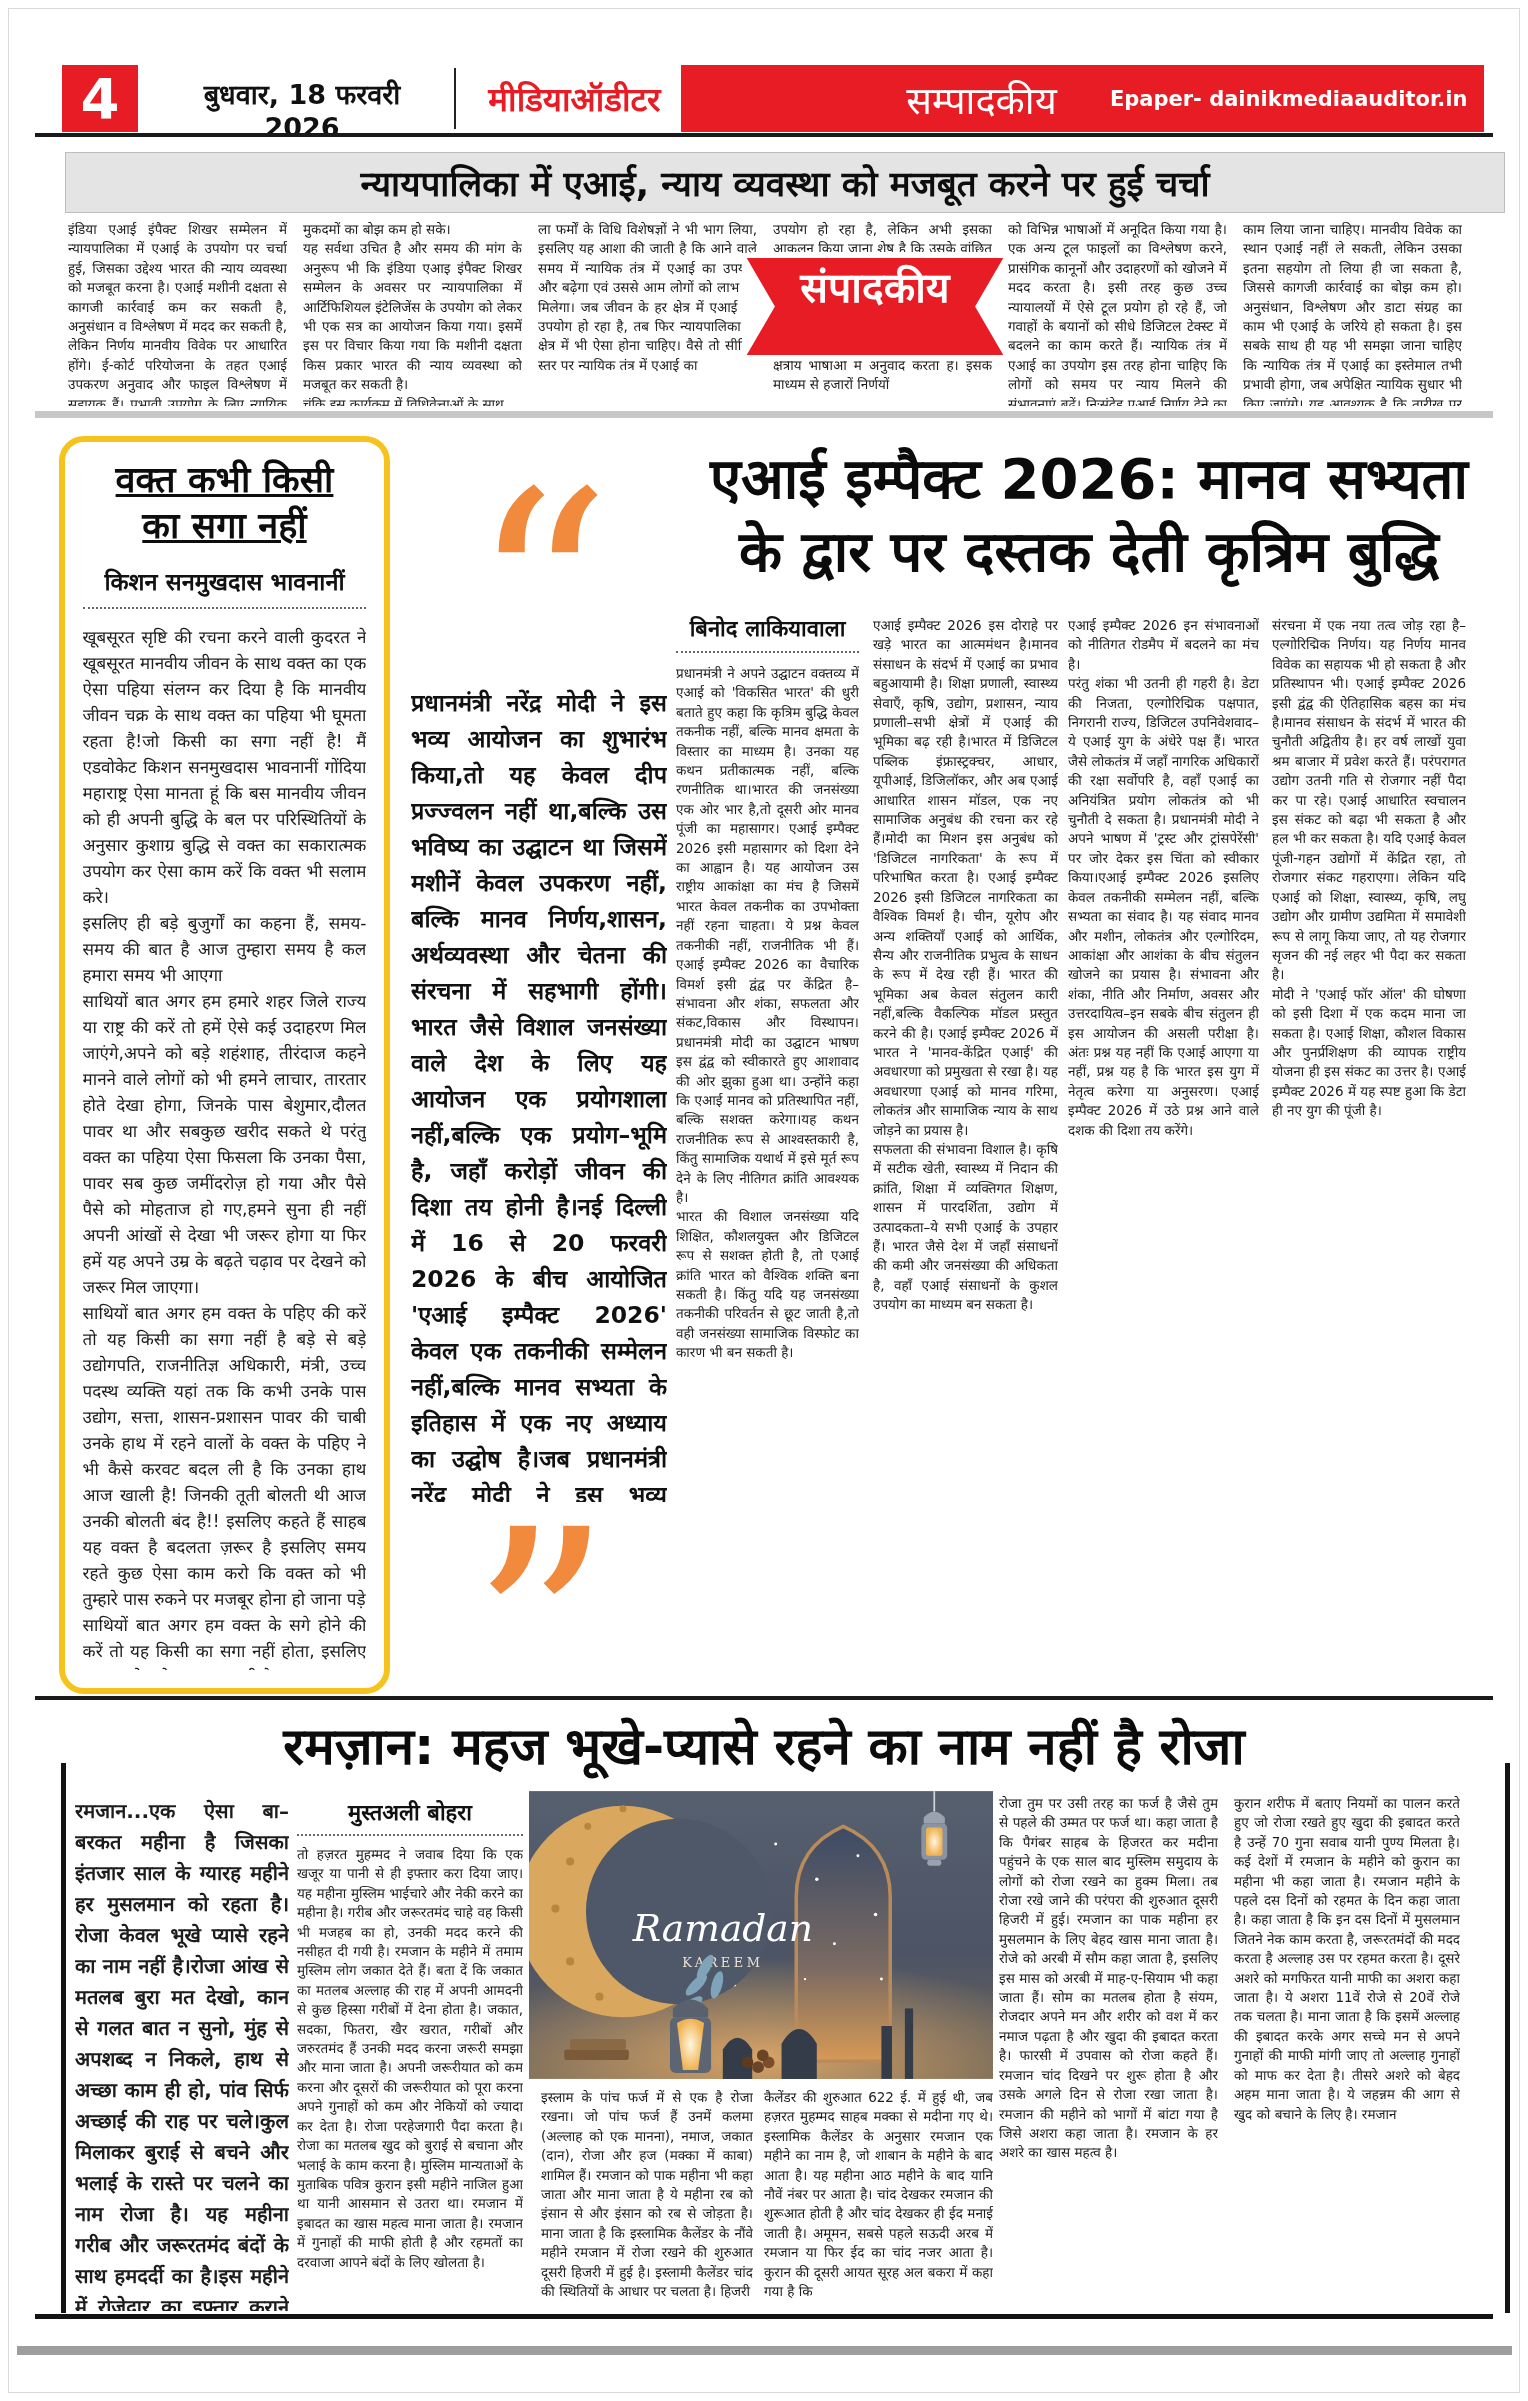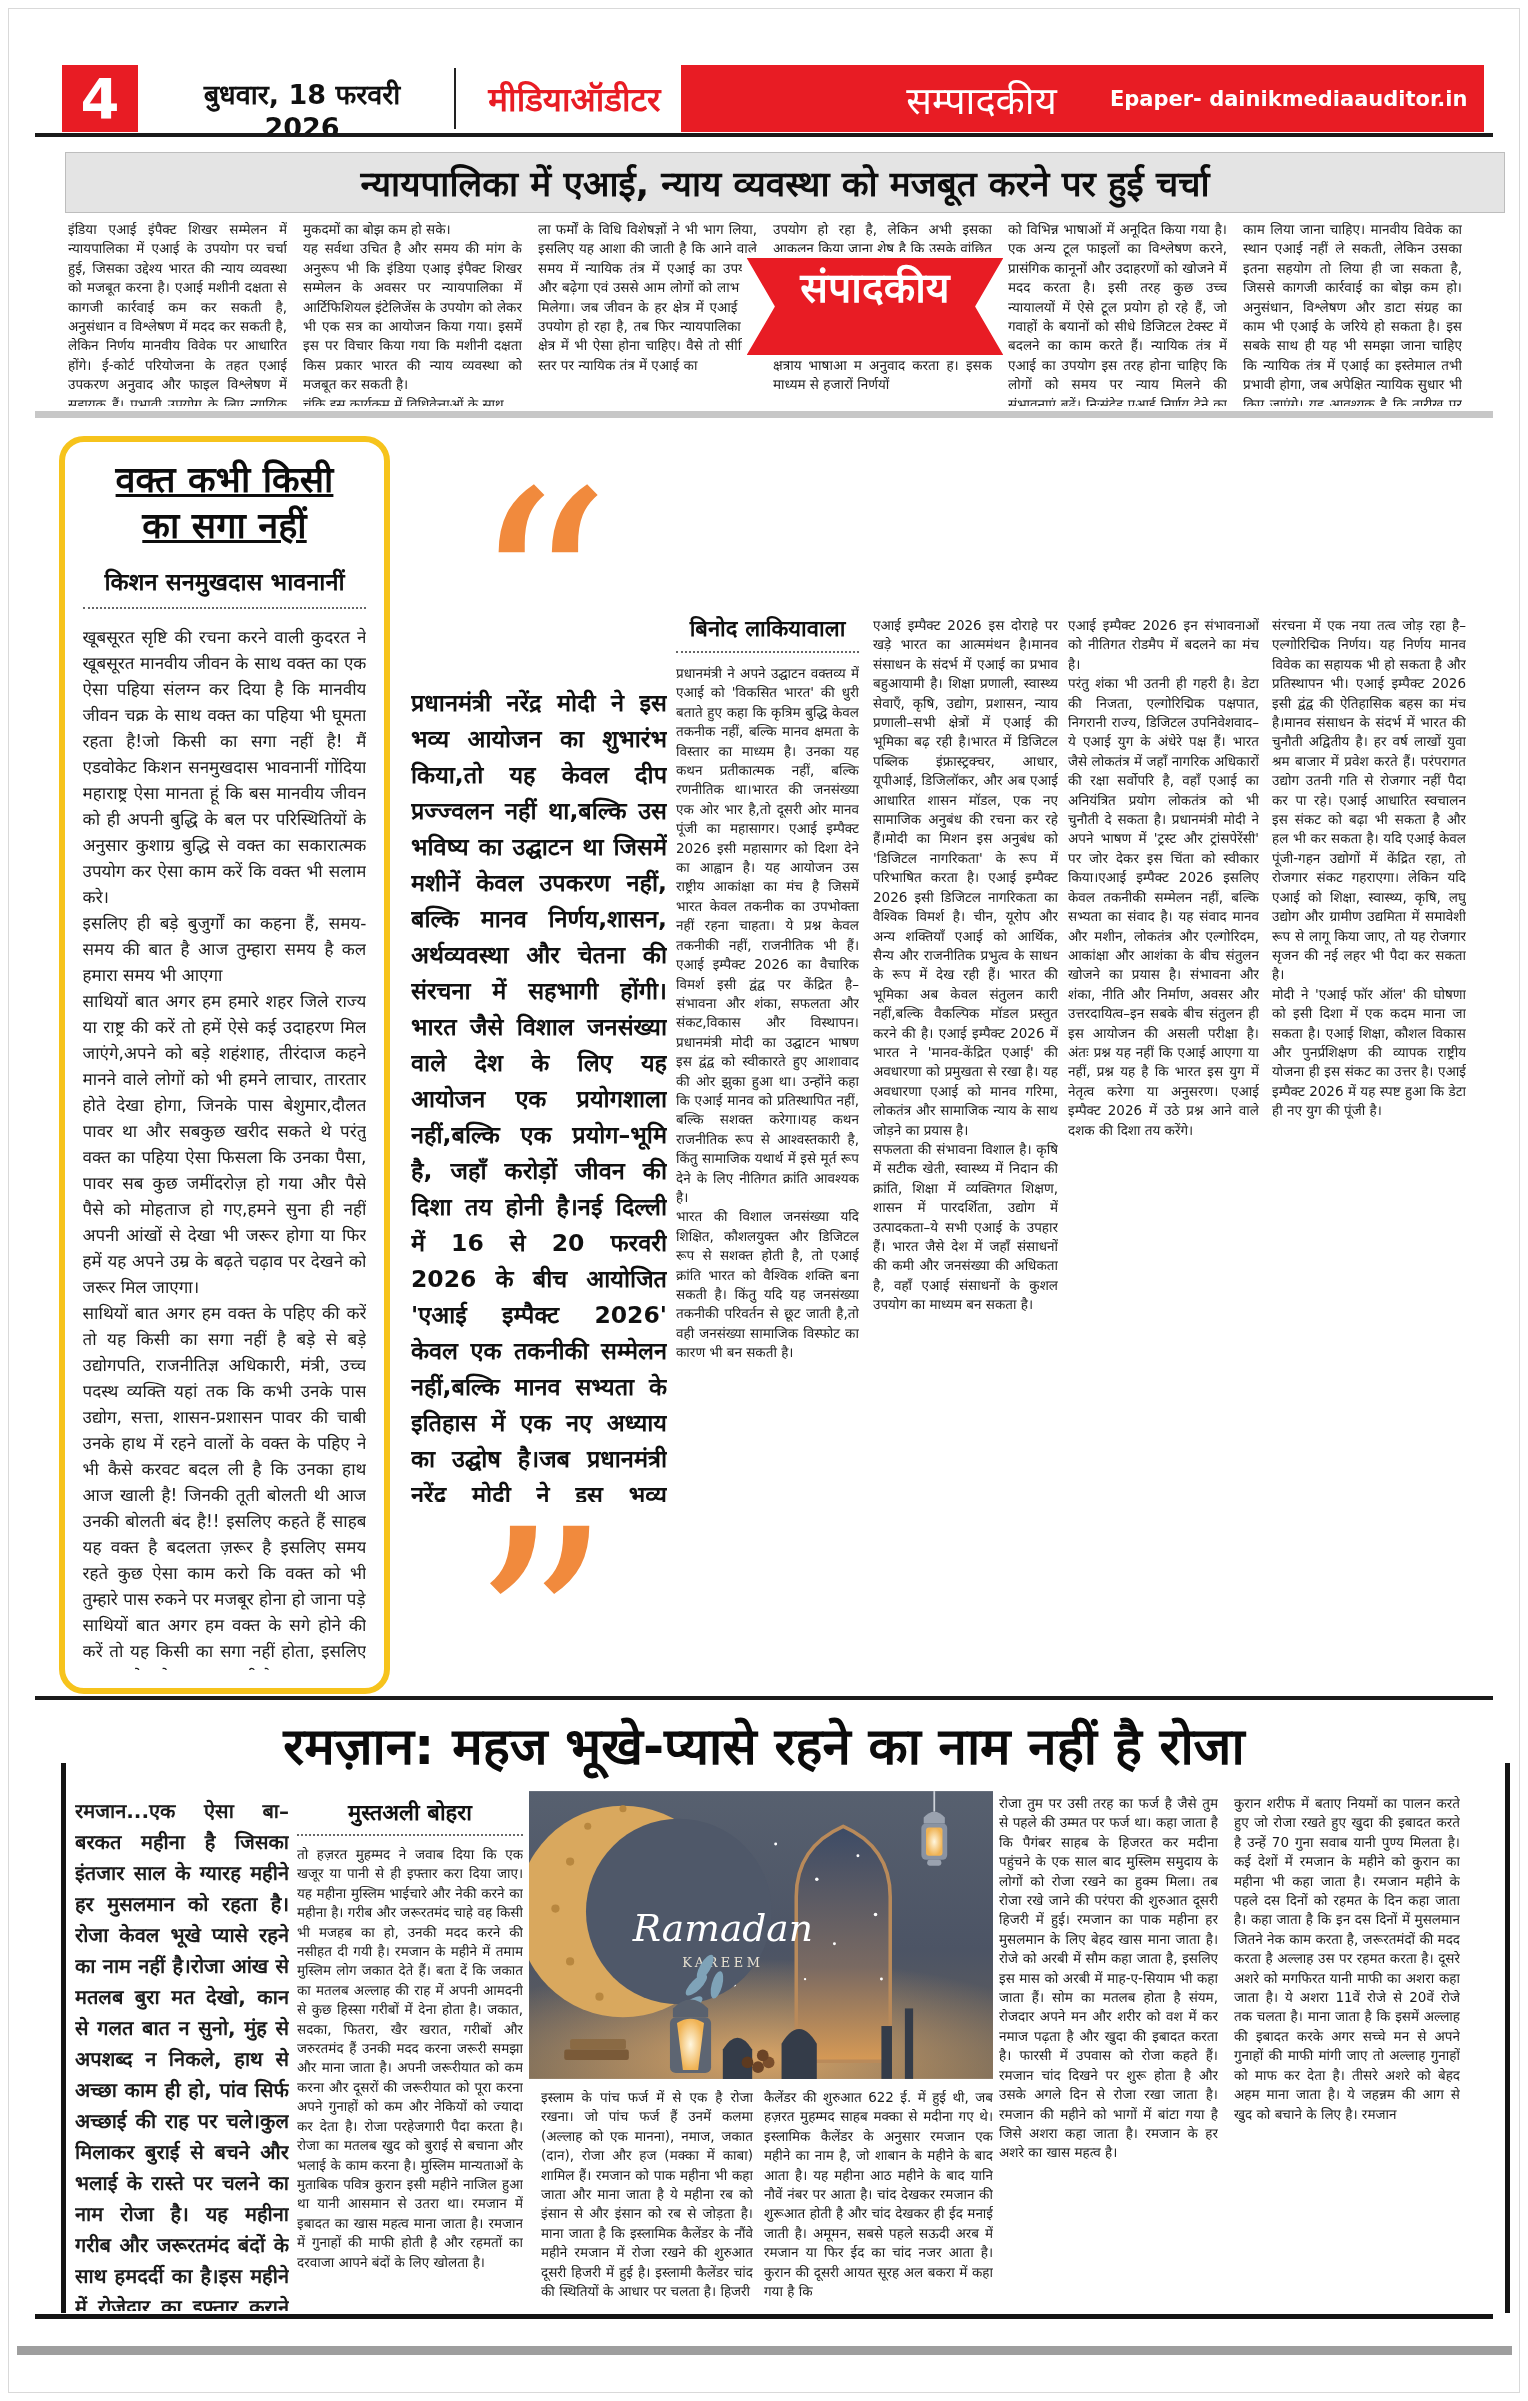--- a/index.html
+++ b/index.html
@@ -105,20 +105,24 @@
 इसलिए ही बड़े बुजुर्गों का कहना हैं, समय-समय की बात है आज तुम्हारा समय है कल हमारा समय भी आएगा
 साथियों बात अगर हम हमारे शहर जिले राज्य या राष्ट्र की करें तो हमें ऐसे कई उदाहरण मिल जाएंगे,अपने को बड़े शहंशाह, तीरंदाज कहने मानने वाले लोगों को भी हमने लाचार, तारतार होते देखा होगा, जिनके पास बेशुमार,दौलत पावर था और सबकुछ खरीद सकते थे परंतु वक्त का पहिया ऐसा फिसला कि उनका पैसा, पावर सब कुछ जमींदरोज़ हो गया और पैसे पैसे को मोहताज हो गए,हमने सुना ही नहीं अपनी आंखों से देखा भी जरूर होगा या फिर हमें यह अपने उम्र के बढ़ते चढ़ाव पर देखने को जरूर मिल जाएगा।
 साथियों बात अगर हम वक्त के पहिए की करें तो यह किसी का सगा नहीं है बड़े से बड़े उद्योगपति, राजनीतिज्ञ अधिकारी, मंत्री, उच्च पदस्थ व्यक्ति यहां तक कि कभी उनके पास उद्योग, सत्ता, शासन-प्रशासन पावर की चाबी उनके हाथ में रहने वालों के वक्त के पहिए ने भी कैसे करवट बदल ली है कि उनका हाथ आज खाली है! जिनकी तूती बोलती थी आज उनकी बोलती बंद है!! इसलिए कहते हैं साहब यह वक्त है बदलता ज़रूर है इसलिए समय रहते कुछ ऐसा काम करो कि वक्त को भी तुम्हारे पास रुकने पर मजबूर होना हो जाना पड़े
 साथियों बात अगर हम वक्त के सगे होने की करें तो यह किसी का सगा नहीं होता, इसलिए वक्त रहते सचेत रहना जरूरी है।</div>
   </div>
 
   <div class="abs qmark" style="left:406px;top:470px;">“</div>
   <div class="abs jtxt qtext">प्रधानमंत्री नरेंद्र मोदी ने इस भव्य आयोजन का शुभारंभ किया,तो यह केवल दीप प्रज्ज्वलन नहीं था,बल्कि उस भविष्य का उद्घाटन था जिसमें मशीनें केवल उपकरण नहीं, बल्कि मानव निर्णय,शासन, अर्थव्यवस्था और चेतना की संरचना में सहभागी होंगी।भारत जैसे विशाल जनसंख्या वाले देश के लिए यह आयोजन एक प्रयोगशाला नहीं,बल्कि एक प्रयोग–भूमि है, जहाँ करोड़ों जीवन की दिशा तय होनी है।नई दिल्ली में 16 से 20 फरवरी 2026 के बीच आयोजित 'एआई इम्पैक्ट 2026' केवल एक तकनीकी सम्मेलन नहीं,बल्कि मानव सभ्यता के इतिहास में एक नए अध्याय का उद्घोष है।जब प्रधानमंत्री नरेंद्र मोदी ने इस भव्य आयोजन का शुभारंभ किया, तो यह केवल दीप प्रज्ज्वलन नहीं था, बल्कि उस भविष्य का उद्घाटन था जिसमें मशीनें केवल उपकरण नहीं, बल्कि मानव निर्णय,शासन, अर्थव्यवस्था और चेतना की संरचना में सहभागी होंगी।भारत जैसे विशाल जनसंख्या वाले देश के लिए यह आयोजन एक प्रयोगशाला नहीं, बल्कि एक प्रयोग-भूमि है, जहाँ करोड़ों जीवन की दिशा तय होनी है।</div>
   <div class="abs qmark" style="left:406px;top:1508px;">”</div>
 
+  <h1 class="abs main-headline">
+    <span>एआई इम्पैक्ट 2026: मानव सभ्यता</span><br>
+    <span>के द्वार पर दस्तक देती कृत्रिम बुद्धि</span>
+  </h1>
   <div class="abs main-byline">बिनोद लाकियावाला</div>
   <div class="abs jtxt mcol" style="left:676px;top:664px;width:183px;height:1029px;">प्रधानमंत्री ने अपने उद्घाटन वक्तव्य में एआई को 'विकसित भारत' की धुरी बताते हुए कहा कि कृत्रिम बुद्धि केवल तकनीक नहीं, बल्कि मानव क्षमता के विस्तार का माध्यम है। उनका यह कथन प्रतीकात्मक नहीं, बल्कि रणनीतिक था।भारत की जनसंख्या एक ओर भार है,तो दूसरी ओर मानव पूंजी का महासागर। एआई इम्पैक्ट 2026 इसी महासागर को दिशा देने का आह्वान है। यह आयोजन उस राष्ट्रीय आकांक्षा का मंच है जिसमें भारत केवल तकनीक का उपभोक्ता नहीं रहना चाहता। ये प्रश्न केवल तकनीकी नहीं, राजनीतिक भी हैं।एआई इम्पैक्ट 2026 का वैचारिक विमर्श इसी द्वंद्व पर केंद्रित है– संभावना और शंका, सफलता और संकट,विकास और विस्थापन। प्रधानमंत्री मोदी का उद्घाटन भाषण इस द्वंद्व को स्वीकारते हुए आशावाद की ओर झुका हुआ था। उन्होंने कहा कि एआई मानव को प्रतिस्थापित नहीं, बल्कि सशक्त करेगा।यह कथन राजनीतिक रूप से आश्वस्तकारी है, किंतु सामाजिक यथार्थ में इसे मूर्त रूप देने के लिए नीतिगत क्रांति आवश्यक है।
 भारत की विशाल जनसंख्या यदि शिक्षित, कौशलयुक्त और डिजिटल रूप से सशक्त होती है, तो एआई क्रांति भारत को वैश्विक शक्ति बना सकती है। किंतु यदि यह जनसंख्या तकनीकी परिवर्तन से छूट जाती है,तो वही जनसंख्या सामाजिक विस्फोट का कारण भी बन सकती है।</div>
   <div class="abs jtxt mcol" style="left:873px;top:616px;width:185px;height:1077px;">एआई इम्पैक्ट 2026 इस दोराहे पर खड़े भारत का आत्ममंथन है।मानव संसाधन के संदर्भ में एआई का प्रभाव बहुआयामी है। शिक्षा प्रणाली, स्वास्थ्य सेवाएँ, कृषि, उद्योग, प्रशासन, न्याय प्रणाली–सभी क्षेत्रों में एआई की भूमिका बढ़ रही है।भारत में डिजिटल पब्लिक इंफ्रास्ट्रक्चर, आधार, यूपीआई, डिजिलॉकर, और अब एआई आधारित शासन मॉडल, एक नए सामाजिक अनुबंध की रचना कर रहे हैं।मोदी का मिशन इस अनुबंध को 'डिजिटल नागरिकता' के रूप में परिभाषित करता है। एआई इम्पैक्ट 2026 इसी डिजिटल नागरिकता का वैश्विक विमर्श है। चीन, यूरोप और अन्य शक्तियाँ एआई को आर्थिक, सैन्य और राजनीतिक प्रभुत्व के साधन के रूप में देख रही हैं। भारत की भूमिका अब केवल संतुलन कारी नहीं,बल्कि वैकल्पिक मॉडल प्रस्तुत करने की है। एआई इम्पैक्ट 2026 में भारत ने 'मानव-केंद्रित एआई' की अवधारणा को प्रमुखता से रखा है। यह अवधारणा एआई को मानव गरिमा, लोकतंत्र और सामाजिक न्याय के साथ जोड़ने का प्रयास है।
 सफलता की संभावना विशाल है। कृषि में सटीक खेती, स्वास्थ्य में निदान की क्रांति, शिक्षा में व्यक्तिगत शिक्षण, शासन में पारदर्शिता, उद्योग में उत्पादकता–ये सभी एआई के उपहार हैं। भारत जैसे देश में जहाँ संसाधनों की कमी और जनसंख्या की अधिकता है, वहाँ एआई संसाधनों के कुशल उपयोग का माध्यम बन सकता है।</div>
   <div class="abs jtxt mcol" style="left:1068px;top:616px;width:191px;height:1077px;">एआई इम्पैक्ट 2026 इन संभावनाओं को नीतिगत रोडमैप में बदलने का मंच है।
 परंतु शंका भी उतनी ही गहरी है। डेटा की निजता, एल्गोरिद्मिक पक्षपात, निगरानी राज्य, डिजिटल उपनिवेशवाद–ये एआई युग के अंधेरे पक्ष हैं। भारत जैसे लोकतंत्र में जहाँ नागरिक अधिकारों की रक्षा सर्वोपरि है, वहाँ एआई का अनियंत्रित प्रयोग लोकतंत्र को भी चुनौती दे सकता है। प्रधानमंत्री मोदी ने अपने भाषण में 'ट्रस्ट और ट्रांसपेरेंसी' पर जोर देकर इस चिंता को स्वीकार किया।एआई इम्पैक्ट 2026 इसलिए केवल तकनीकी सम्मेलन नहीं, बल्कि सभ्यता का संवाद है। यह संवाद मानव और मशीन, लोकतंत्र और एल्गोरिदम, आकांक्षा और आशंका के बीच संतुलन खोजने का प्रयास है। संभावना और शंका, नीति और निर्माण, अवसर और उत्तरदायित्व–इन सबके बीच संतुलन ही इस आयोजन की असली परीक्षा है। अंतः प्रश्न यह नहीं कि एआई आएगा या नहीं, प्रश्न यह है कि भारत इस युग में नेतृत्व करेगा या अनुसरण। एआई इम्पैक्ट 2026 में उठे प्रश्न आने वाले दशक की दिशा तय करेंगे।</div>
   <div class="abs jtxt mcol" style="left:1272px;top:616px;width:194px;height:1077px;">संरचना में एक नया तत्व जोड़ रहा है– एल्गोरिद्मिक निर्णय। यह निर्णय मानव विवेक का सहायक भी हो सकता है और प्रतिस्थापन भी। एआई इम्पैक्ट 2026 इसी द्वंद्व की ऐतिहासिक बहस का मंच है।मानव संसाधन के संदर्भ में भारत की चुनौती अद्वितीय है। हर वर्ष लाखों युवा श्रम बाजार में प्रवेश करते हैं। परंपरागत उद्योग उतनी गति से रोजगार नहीं पैदा कर पा रहे। एआई आधारित स्वचालन इस संकट को बढ़ा भी सकता है और हल भी कर सकता है। यदि एआई केवल पूंजी-गहन उद्योगों में केंद्रित रहा, तो रोजगार संकट गहराएगा। लेकिन यदि एआई को शिक्षा, स्वास्थ्य, कृषि, लघु उद्योग और ग्रामीण उद्यमिता में समावेशी रूप से लागू किया जाए, तो यह रोजगार सृजन की नई लहर भी पैदा कर सकता है।
 मोदी ने 'एआई फॉर ऑल' की घोषणा को इसी दिशा में एक कदम माना जा सकता है। एआई शिक्षा, कौशल विकास और पुनर्प्रशिक्षण की व्यापक राष्ट्रीय योजना ही इस संकट का उत्तर है। एआई इम्पैक्ट 2026 में यह स्पष्ट हुआ कि डेटा ही नए युग की पूंजी है।</div>
 

